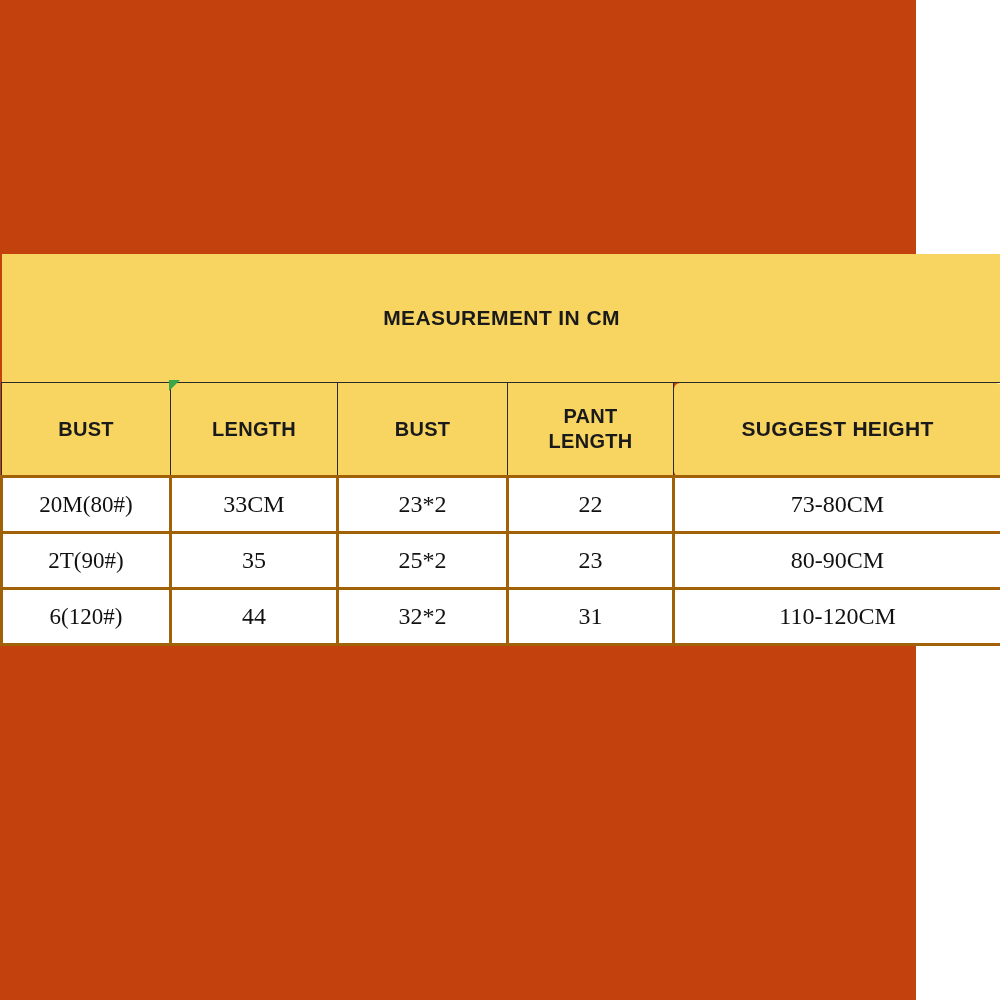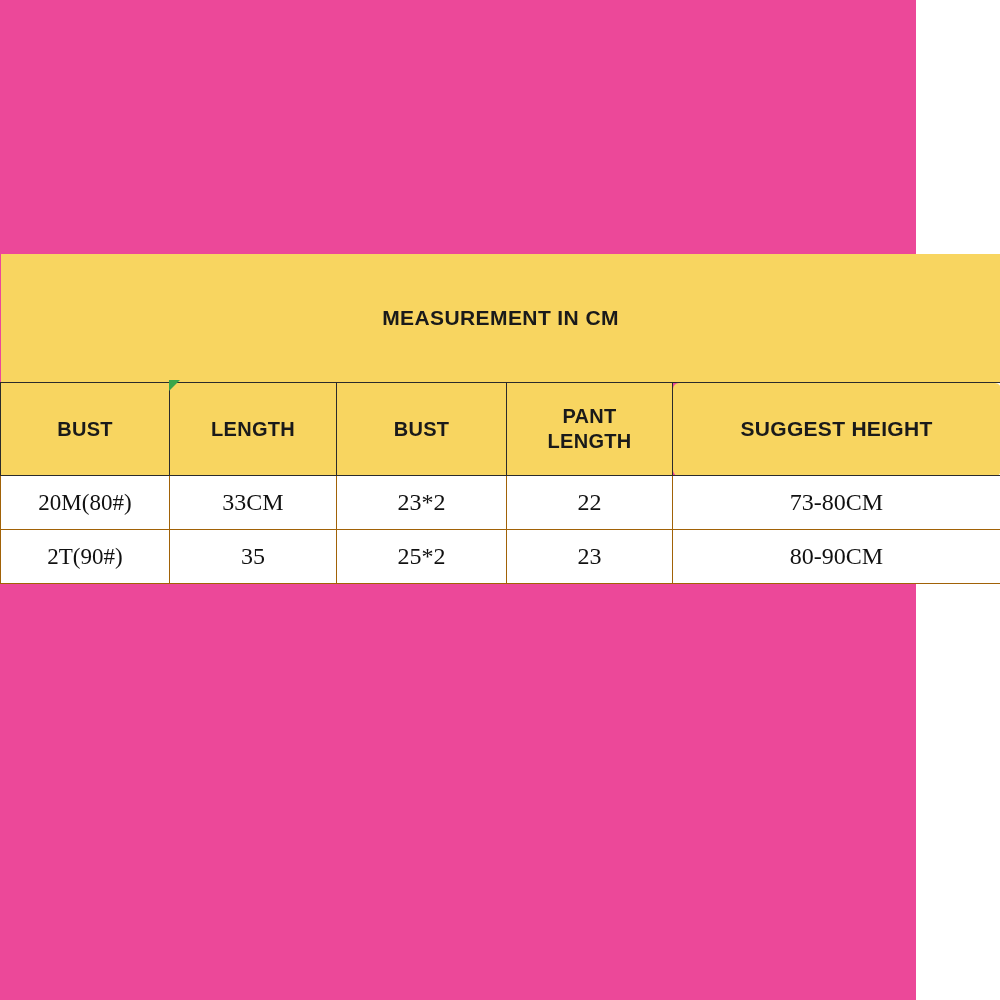--- a/index.html
+++ b/index.html
@@ -10,21 +10,21 @@
     width: 1000px;
     height: 1000px;
     background: #ffffff;
     font-family: "Liberation Sans", sans-serif;
     overflow: hidden;
   }
   .page {
     position: relative;
     width: 916px;
     height: 1000px;
-    background: #ec4899;
+    background: #c2410c;
   }
   .size-chart {
     position: absolute;
     left: 0;
     top: 254px;
     width: 1000px;
     border-collapse: collapse;
     table-layout: fixed;
   }
   .size-chart col.c1 { width: 169px; }
@@ -61,21 +61,21 @@
     font-size: 21px;
     border-radius: 6px;
   }
   .data-row td {
     background: #ffffff;
     height: 53px;
     text-align: center;
     vertical-align: middle;
     font-size: 24px;
     color: #111111;
-    border: 1px solid #a16207;
+    border: 3px solid #a16207;
     font-family: "Liberation Serif", serif;
     padding: 0 2px;
   }
   .data-row td.size-cell {
     font-size: 23px;
   }
   .corner-mark {
     position: absolute;
     left: 169px;
     top: 380px;
@@ -120,18 +120,25 @@
         <td>22</td>
         <td>73-80CM</td>
       </tr>
       <tr class="data-row">
         <td class="size-cell">2T(90#)</td>
         <td>35</td>
         <td>25*2</td>
         <td>23</td>
         <td>80-90CM</td>
       </tr>
+      <tr class="data-row">
+        <td class="size-cell">6(120#)</td>
+        <td>44</td>
+        <td>32*2</td>
+        <td>31</td>
+        <td>110-120CM</td>
+      </tr>
     </tbody>
   </table>
 
   <div class="corner-mark"></div>
 
 </div>
 
 </body></html>

